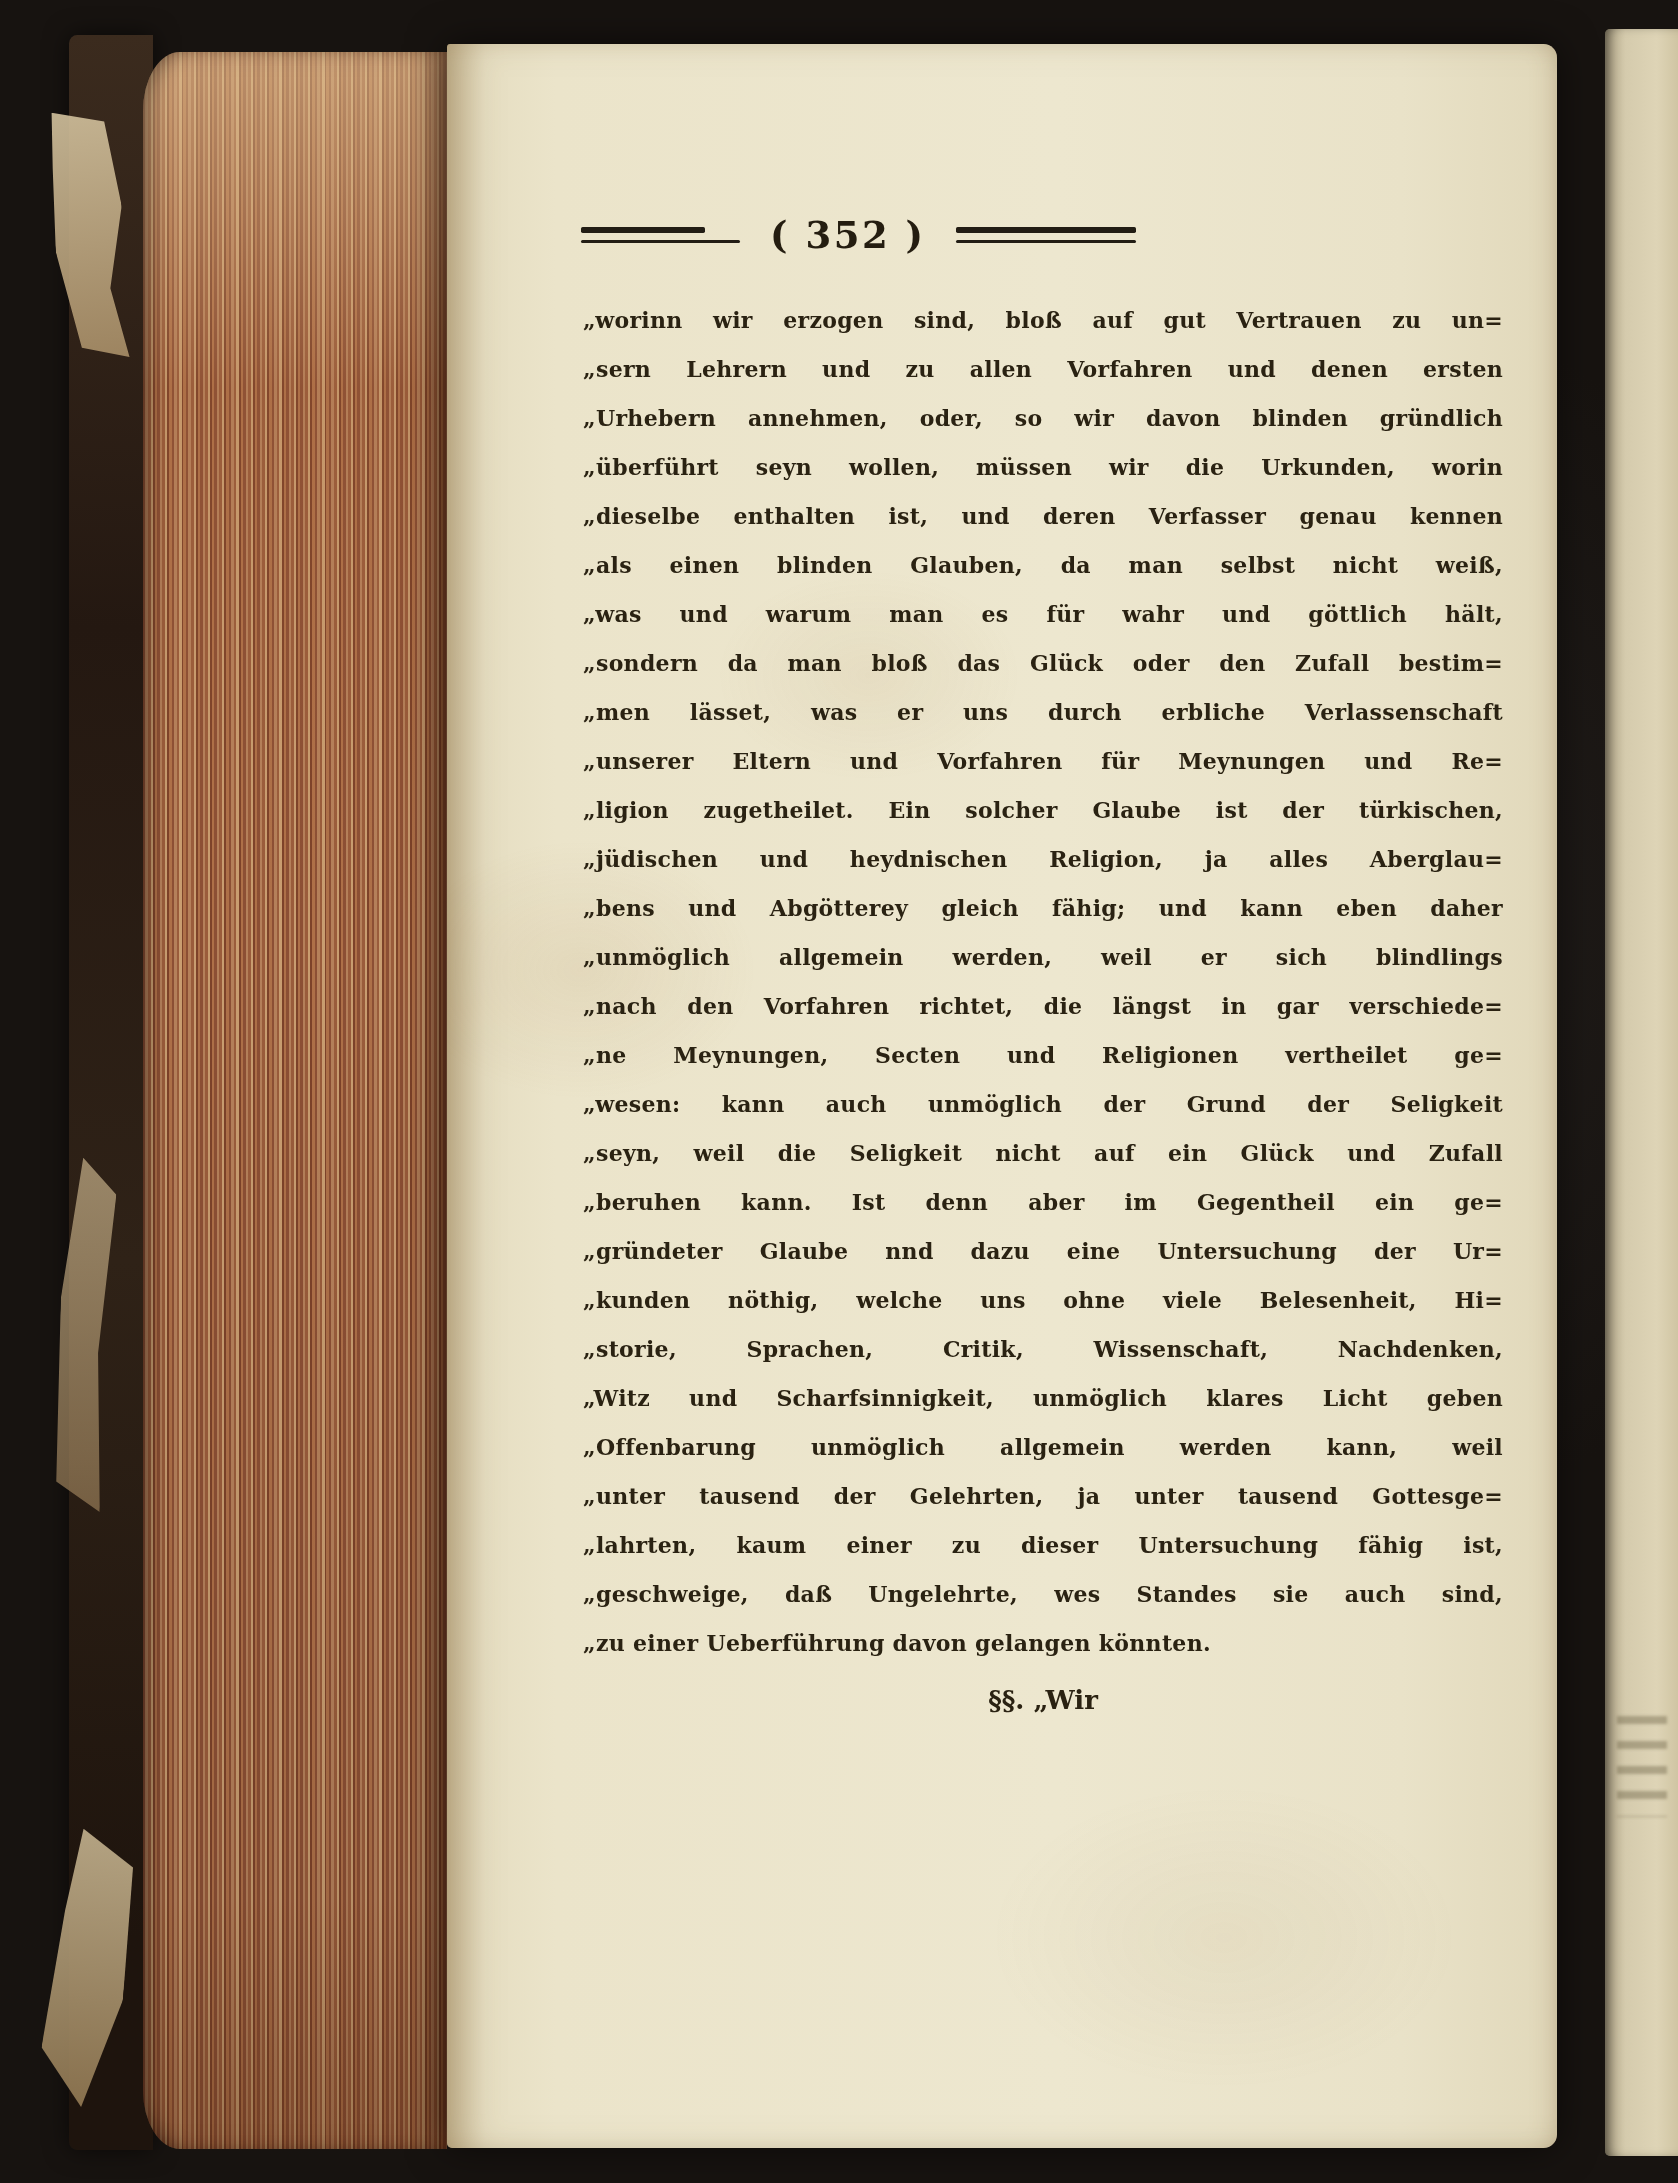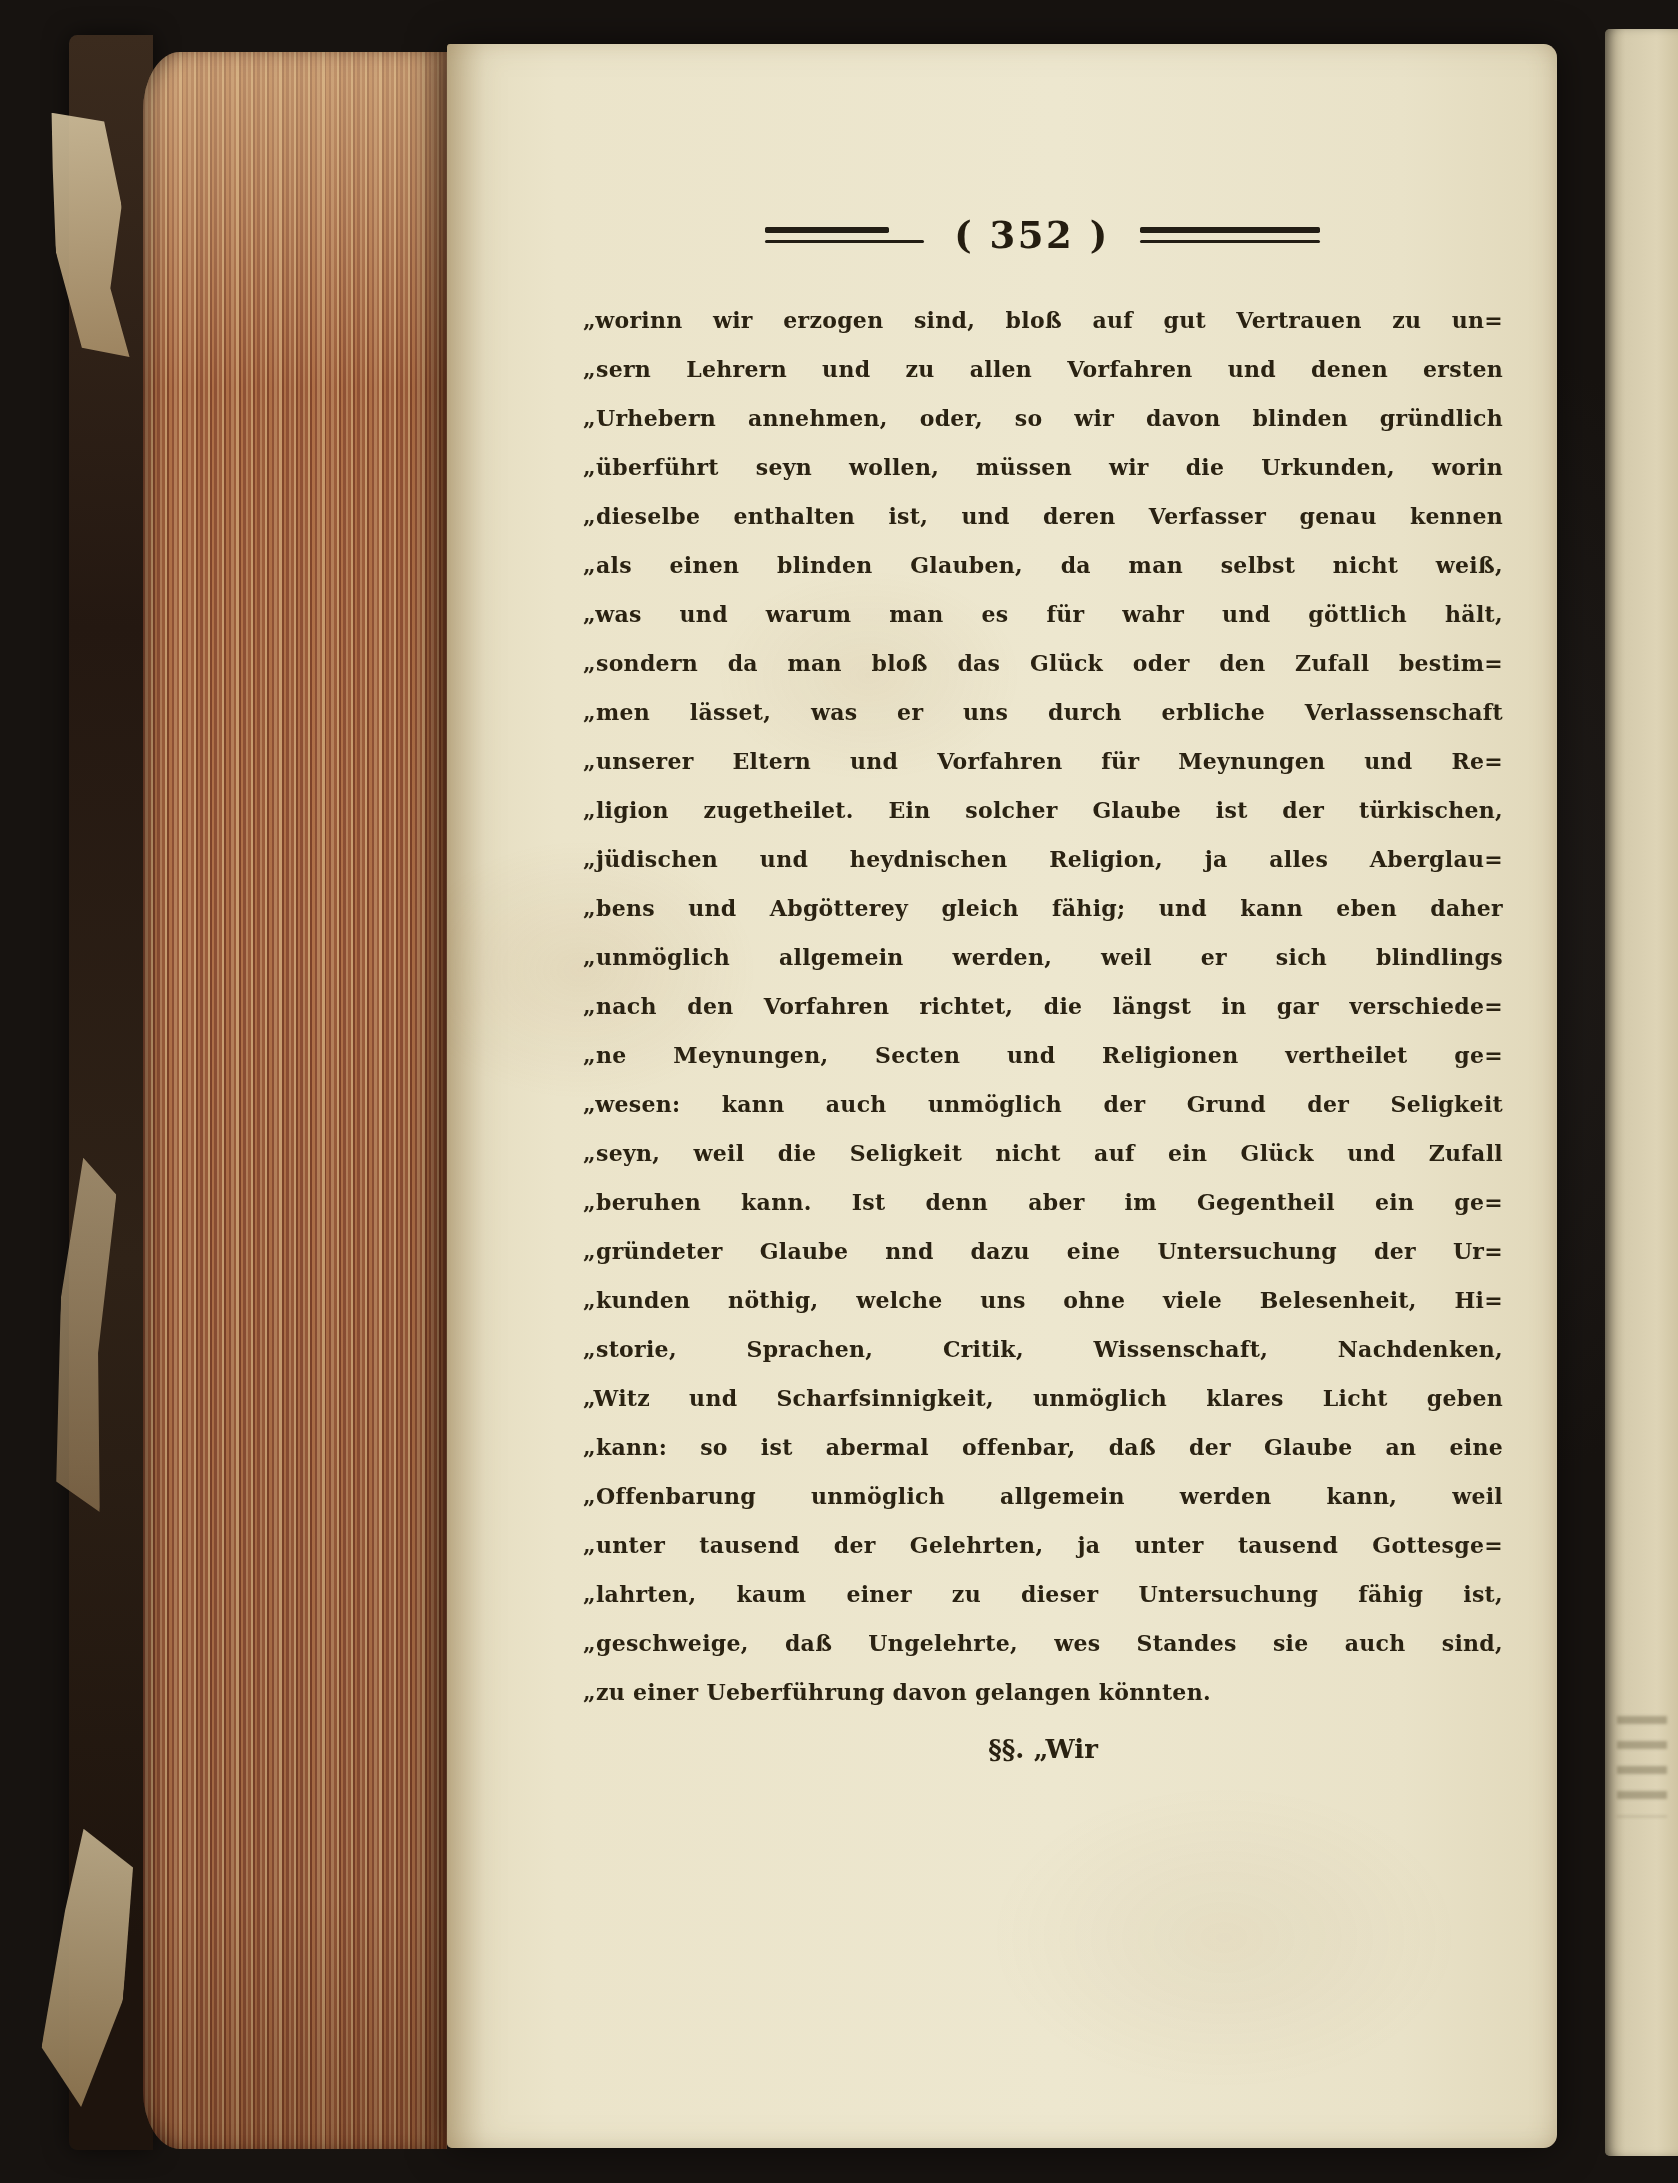--- a/index.html
+++ b/index.html
@@ -59,21 +59,21 @@
     background:
       radial-gradient(252px 185px at 12% 44%, rgba(160,115,60,0.10), rgba(0,0,0,0) 70%),
       radial-gradient(218px 151px at 38% 30%, rgba(150,110,55,0.07), rgba(0,0,0,0) 70%),
       radial-gradient(336px 218px at 70% 90%, rgba(140,105,55,0.06), rgba(0,0,0,0) 70%);
     border-radius: inherit;
   }
 
   
   .header {
     position: absolute; top: 166px; left: 134px; width: 923px; height: 50px;
-    display: flex; align-items: center; justify-content: center; gap: 30px;
+    display: flex; align-items: center; justify-content: flex-start; gap: 30px;
   }
   .rule { display: flex; flex-direction: column; justify-content: center; }
   .rule-left  { width: 159px; }
   .rule-right { width: 180px; }
   .rule .bar-top    { height: 6.7px; background: #221d14; border-radius: 1.7px; margin-bottom: 6.7px; }
   .rule .bar-bottom { height: 3.4px; background: #221d14; border-radius: 1.7px; }
   .rule-left .bar-top { width: 78%; }
   .page-number {
     font-size: 37px; font-weight: bold; color: #241d10; letter-spacing: 2.5px;
     white-space: nowrap;
@@ -153,21 +153,20 @@
         <div class="text-line">„unmöglich allgemein werden, weil er sich blindlings</div>
         <div class="text-line">„nach den Vorfahren richtet, die längst in gar verschiede=</div>
         <div class="text-line">„ne Meynungen, Secten und Religionen vertheilet ge=</div>
         <div class="text-line">„wesen: kann auch unmöglich der Grund der Seligkeit</div>
         <div class="text-line">„seyn, weil die Seligkeit nicht auf ein Glück und Zufall</div>
         <div class="text-line">„beruhen kann. Ist denn aber im Gegentheil ein ge=</div>
         <div class="text-line">„gründeter Glaube nnd dazu eine Untersuchung der Ur=</div>
         <div class="text-line">„kunden nöthig, welche uns ohne viele Belesenheit, Hi=</div>
         <div class="text-line">„storie, Sprachen, Critik, Wissenschaft, Nachdenken,</div>
         <div class="text-line">„Witz und Scharfsinnigkeit, unmöglich klares Licht geben</div>
-        <div class="text-line">„kann: so ist abermal offenbar, daß der Glaube an eine</div>
         <div class="text-line">„Offenbarung unmöglich allgemein werden kann, weil</div>
         <div class="text-line">„unter tausend der Gelehrten, ja unter tausend Gottesge=</div>
         <div class="text-line">„lahrten, kaum einer zu dieser Untersuchung fähig ist,</div>
         <div class="text-line">„geschweige, daß Ungelehrte, wes Standes sie auch sind,</div>
         <div class="text-line last">„zu einer Ueberführung davon gelangen könnten.</div>
       </div>
     <div class="catchword">§§. „Wir</div>
   </div>
 </div>
 

